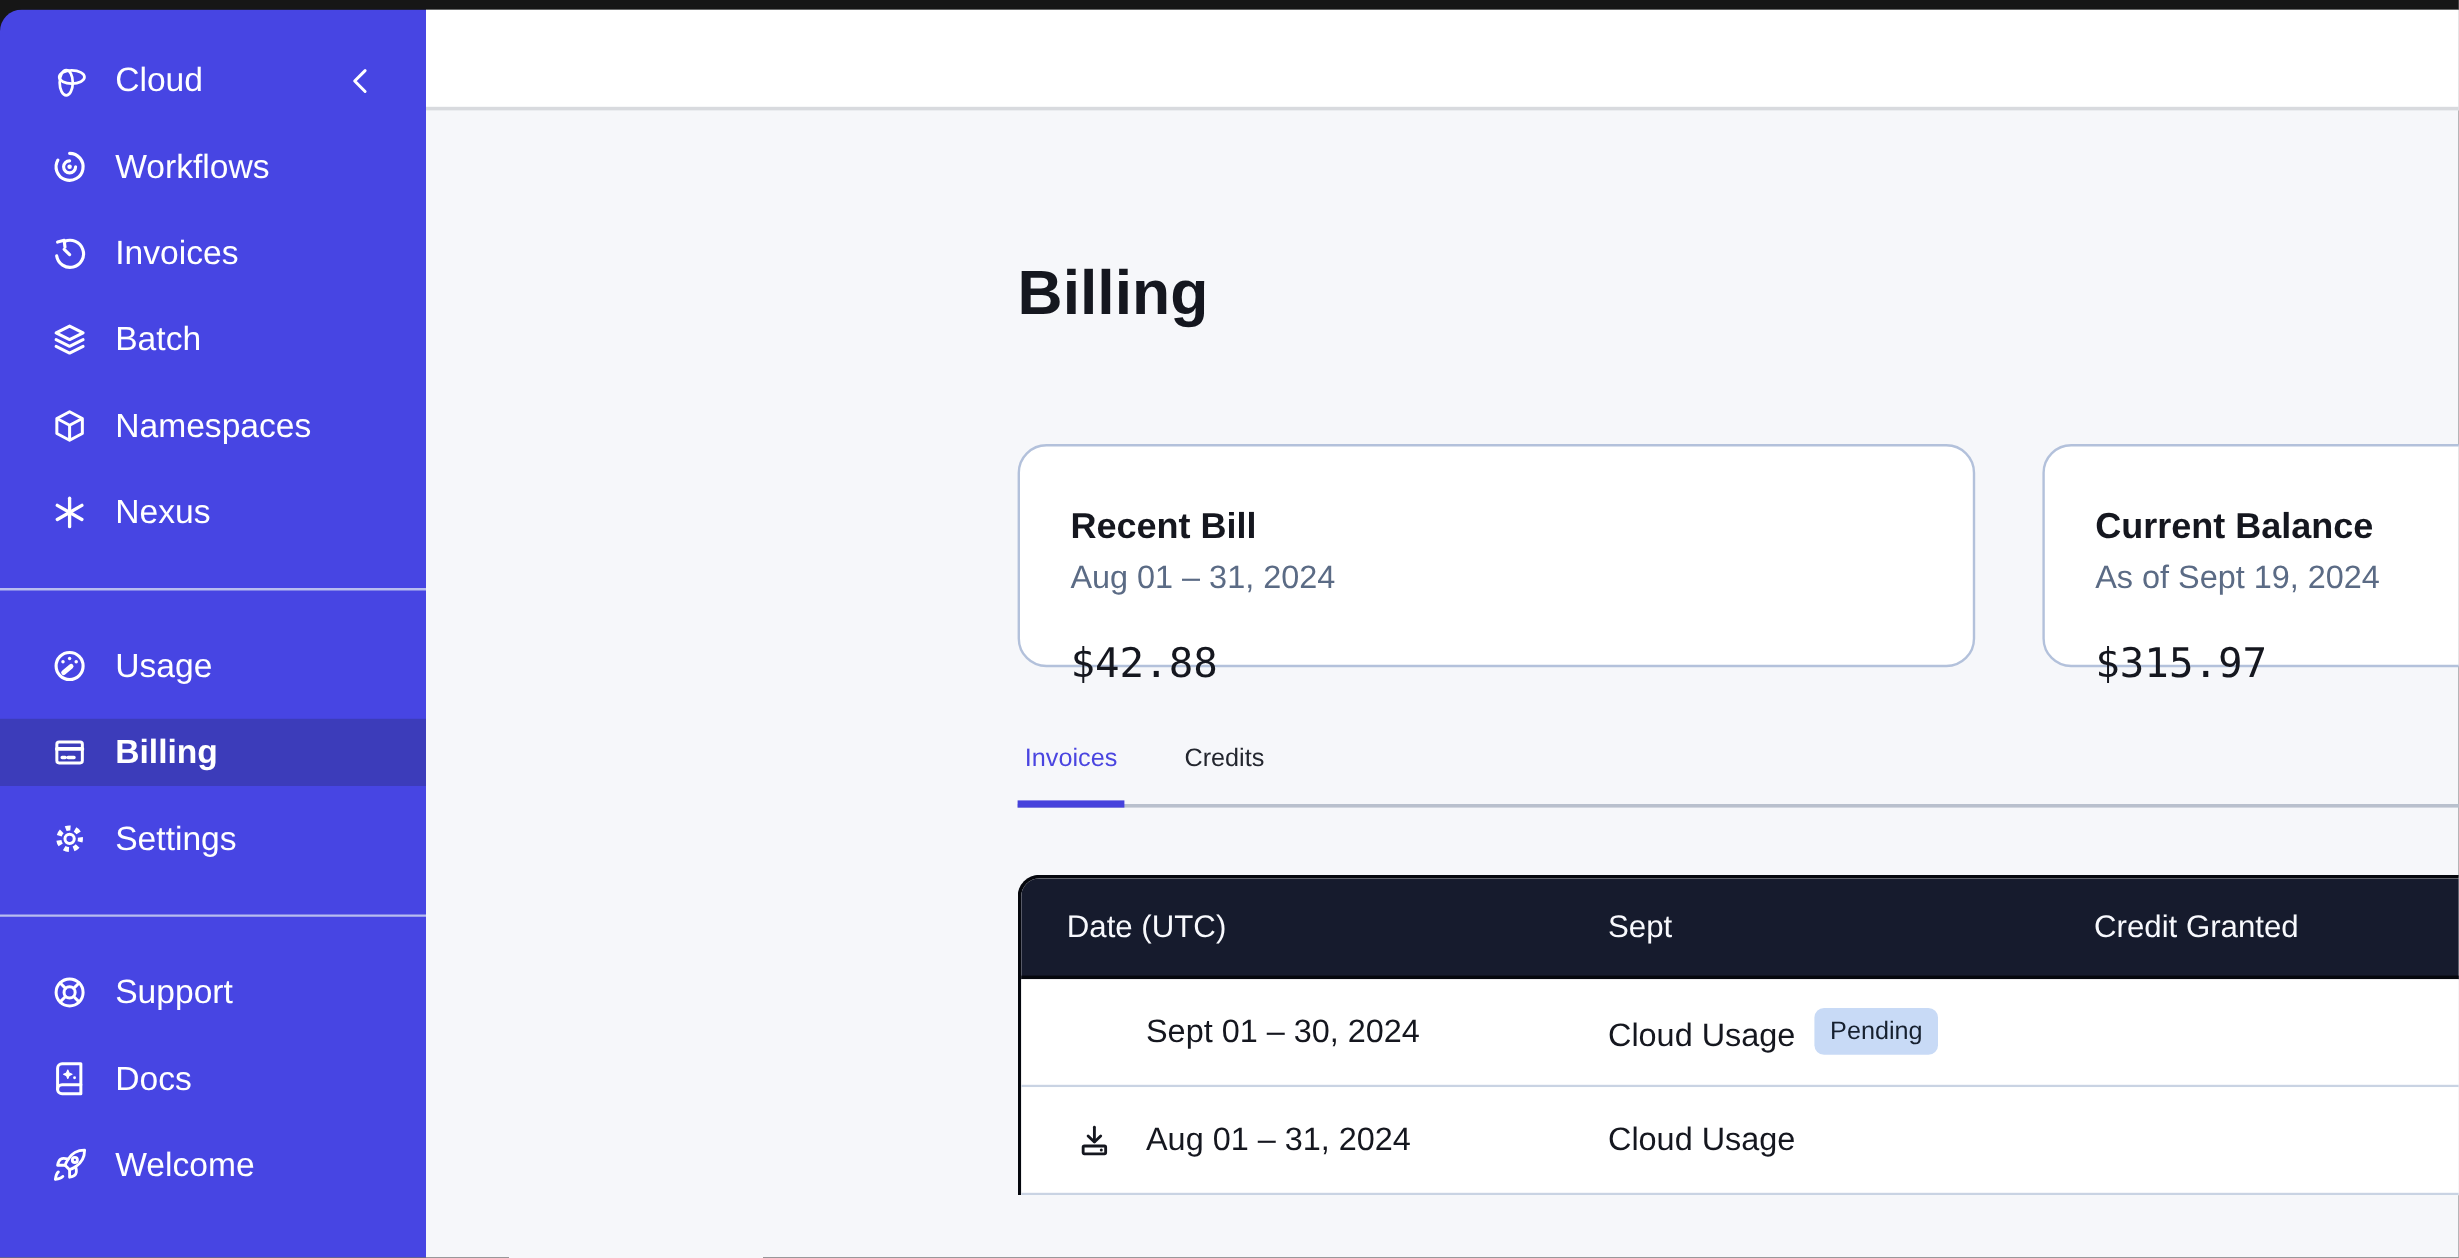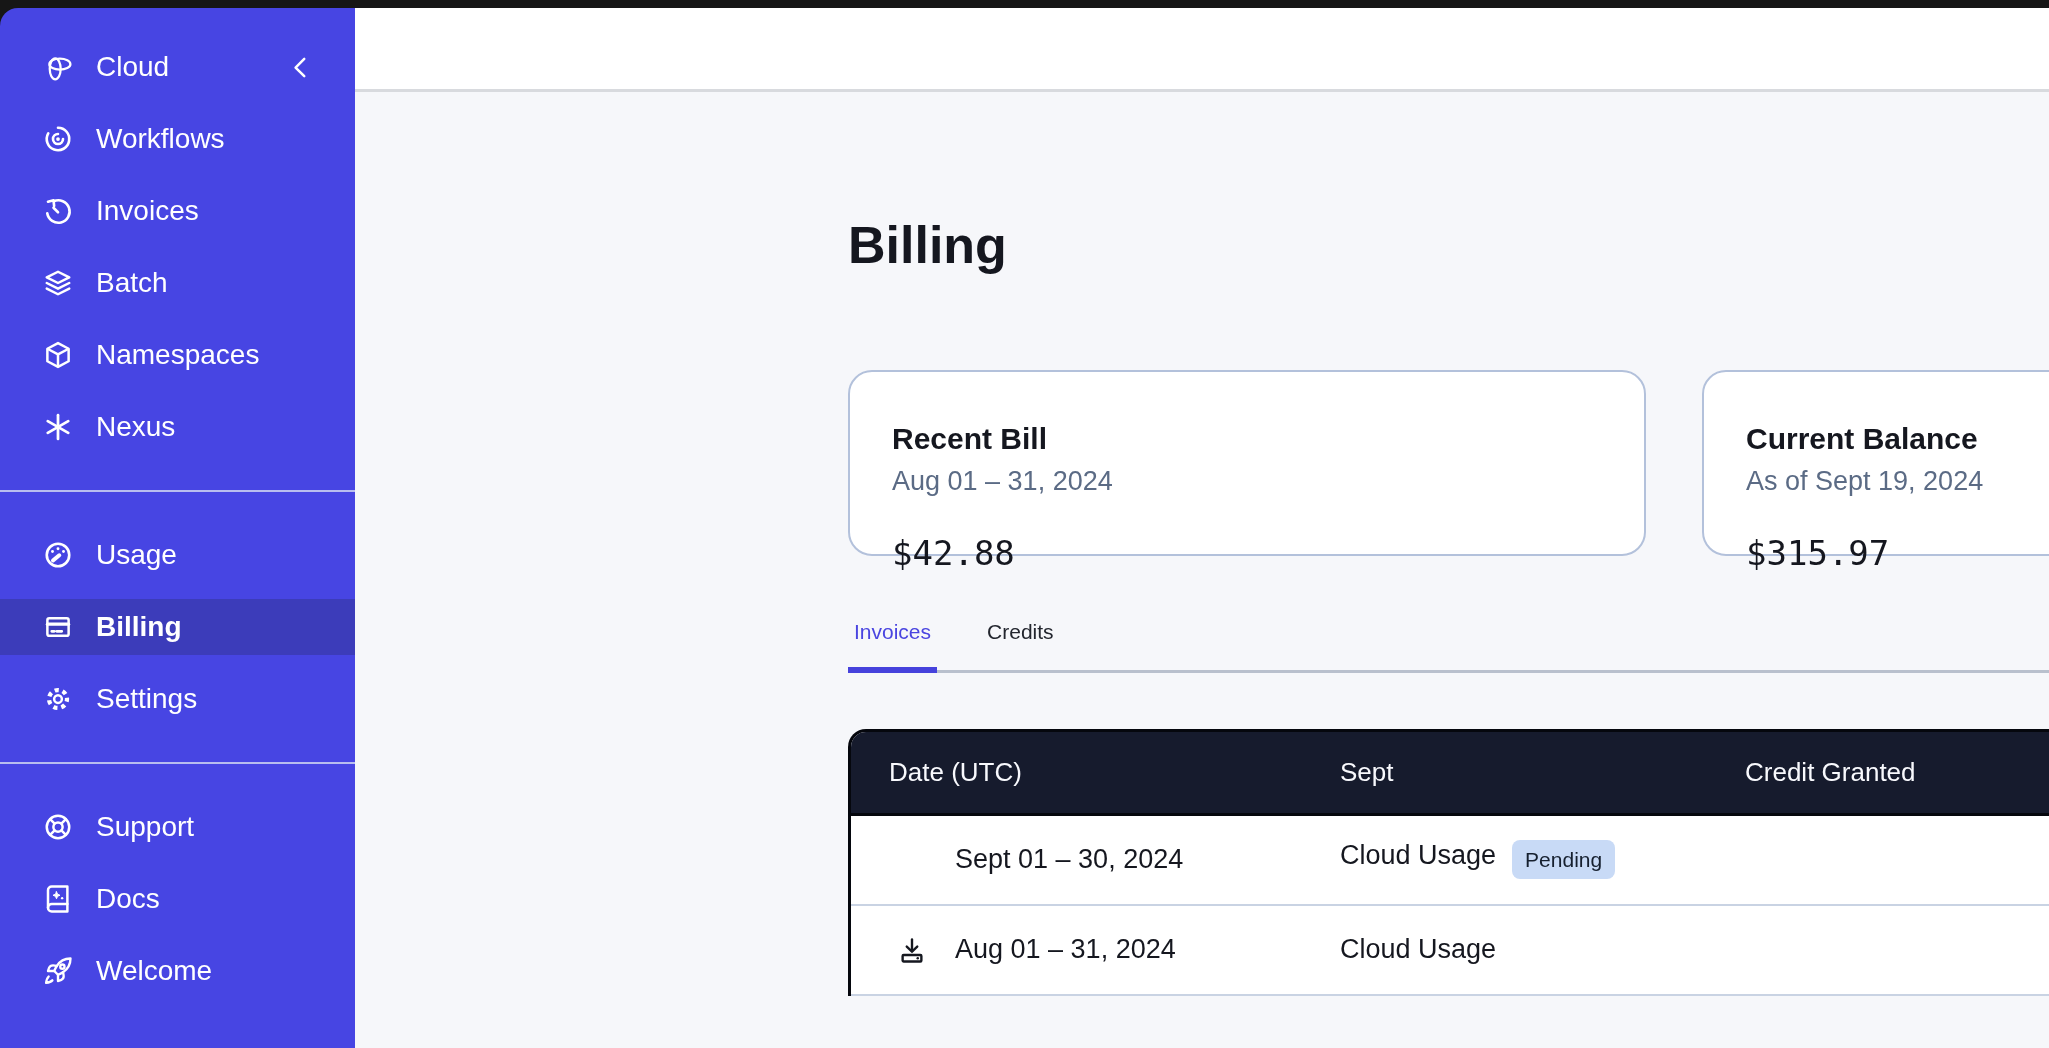--- a/index.html
+++ b/index.html
@@ -142,21 +142,21 @@
   }
   .t-head .th:first-child{padding-left:38px;}
   .t-body .t-row{
     height:90px;background:#fff;
     border-bottom:2px solid #c9d3e3;
   }
   .cell-date{display:flex;align-items:flex-end;padding-left:46px;gap:28px;}
   .dl-slot{width:30px;height:30px;flex:0 0 30px;display:flex;align-items:center;justify-content:center;cursor:pointer;}
   .dl-slot.empty{visibility:hidden;cursor:default;}
   .t-body .t-row{font-size:27px;color:var(--ink);}
-  .cell-type{display:flex;align-items:flex-start;gap:16px;}
+  .cell-type{display:flex;align-items:flex-end;gap:16px;}
   .badge{
     background:var(--badge-bg);
     color:#16202f;
     font-size:21px;font-weight:500;
     padding:7px 13px;
     border-radius:8px;
     line-height:1.2;
   }
 </style>
 </head>

